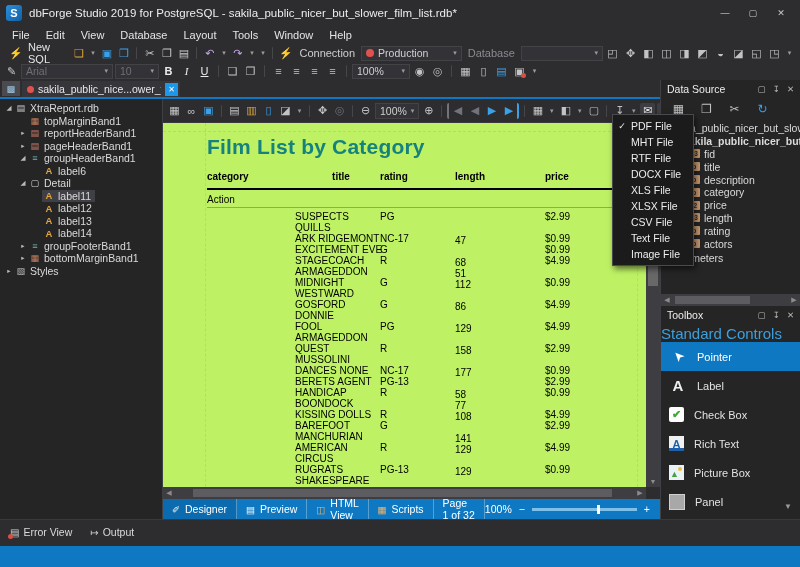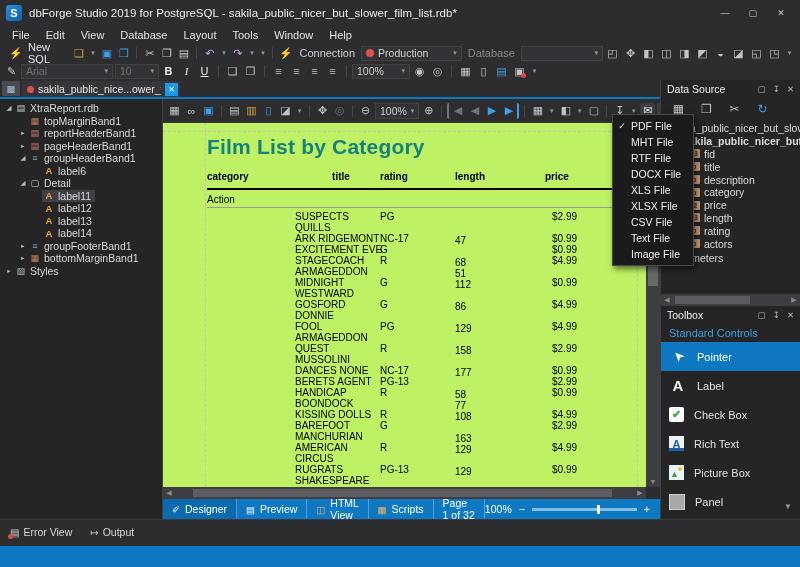--- a/index.html
+++ b/index.html
@@ -82,21 +82,21 @@
   .hc.c1{left:88px;width:92px;text-align:center;}
   .hc.c2{left:173px;width:60px;}
   .hc.c3{left:248px;width:70px;}
   .hc.c4{left:338px;width:70px;}
   .rep-group{height:13px;padding-top:4px;border-bottom:1px solid #9a9a9a;font-size:10px;margin-bottom:3px;}
   .rrow{position:relative;font-size:10px;line-height:11px;}
   .rrow .rt{margin-left:88px;width:92px;white-space:pre-line;}
   .rrow .rc{position:absolute;top:0;text-align:center;}
   .rrow .rc.rating{left:173px;}
   .rrow .rc.length{left:248px;margin-top:24px;}
-  .rrow .rc.price{left:345px;}
+  .rrow .rc.price{left:338px;}
   .pv-vscroll{position:absolute;right:0;top:24px;width:14px;bottom:32px;background:#3e3e42;}
   .pv-vscroll .sarrow{position:absolute;left:0;width:14px;height:12px;color:#8c8c8c;font-size:7px;display:flex;align-items:center;justify-content:center;}
   .pv-vscroll .up{top:0;}
   .pv-vscroll .down{bottom:0;}
   .pv-vscroll .thumb{position:absolute;left:2px;top:13px;width:10px;height:150px;background:#686868;}
   .pv-hscroll{position:absolute;left:0;right:14px;bottom:20px;height:12px;background:#3e3e42;}
   .pv-hscroll .sarrow{position:absolute;top:0;width:12px;height:12px;color:#8c8c8c;font-size:7px;display:flex;align-items:center;justify-content:center;}
   .pv-hscroll .left{left:0;}
   .pv-hscroll .right{right:0;}
   .pv-hscroll .thumb{position:absolute;top:2px;left:30px;right:34px;height:8px;background:#5d5d61;}
@@ -119,21 +119,21 @@
   .dsrow{display:flex;align-items:center;height:12.8px;font-size:10.5px;color:#dadada;white-space:nowrap;overflow:hidden;}
   .dsrow .brk{color:#9a9a9a;width:8px;text-align:center;font-size:9px;flex:0 0 auto;}
   .dsrow.tbl{font-weight:bold;}
   .dsrow .gicon{color:#9fb8c8;font-size:9px;width:12px;text-align:center;flex:0 0 auto;}
   .badge{background:#c9996f;color:#2b2b2e;font-size:6.5px;font-weight:bold;width:15px;height:9px;line-height:9px;text-align:center;border-radius:1px;margin-right:4px;flex:0 0 auto;}
   .rp-scroll{height:12px;background:#3e3e42;position:relative;margin-top:10px;}
   .rp-scroll .sarrow{position:absolute;top:0;width:12px;height:12px;color:#8c8c8c;font-size:7px;display:flex;align-items:center;justify-content:center;}
   .rp-scroll .left{left:0;}
   .rp-scroll .right{right:0;}
   .rp-scroll .thumb{position:absolute;top:2px;left:14px;width:75px;height:8px;background:#5d5d61;}
-  .tb-section{height:18px;display:flex;align-items:center;padding-left:8px;color:#3ba0dd;font-size:11px;}
+  .tb-section{height:18px;display:flex;align-items:center;padding-left:0;color:#3ba0dd;font-size:15px;}
   .tbx-item{height:29px;display:flex;align-items:center;gap:10px;padding-left:8px;color:#e2e2e2;font-size:11px;}
   .tbx-item.selected{background:#0e79c2;color:#fff;}
   .tbx-ic{width:18px;height:18px;display:flex;align-items:center;justify-content:center;flex:0 0 auto;}
   .tbx-ic[data-icon="pointer"]{color:#fff;font-size:13px;transform:rotate(-135deg);}
   .tbx-ic[data-icon="label"]{color:#f0f0f0;font-weight:bold;font-size:15px;}
   .tbx-ic[data-icon="checkbox"]{background:#fff;border-radius:2px;width:15px;height:15px;color:#3faa35;font-weight:bold;font-size:11px;}
   .tbx-ic[data-icon="richtext"]{background:#f0f0f0;width:15px;height:15px;color:#1f5fa8;font-weight:bold;font-size:11px;box-shadow:inset 0 -3px 0 #1f5fa8;}
   .tbx-ic[data-icon="picturebox"]{background:#eaf2f8;width:15px;height:15px;color:#4a9e4a;font-size:9px;position:relative;align-items:flex-end;justify-content:flex-start;padding:0 0 1px 1px;box-sizing:border-box;}
   .tbx-ic[data-icon="picturebox"]::after{content:"";position:absolute;right:2px;top:2px;width:4px;height:4px;border-radius:50%;background:#e8c03a;}
   .tbx-ic[data-icon="panel"]{background:#a8a8a8;border:1px solid #cfcfcf;width:14px;height:14px;}
@@ -537,21 +537,21 @@
               <div class="rt">HANDICAP
 BOONDOCK</div>
               <span class="rc rating">R</span>
               <span class="rc length">108</span>
               <span class="rc price">$0.99</span>
             </div>
 
             <div class="rrow">
               <div class="rt">KISSING DOLLS</div>
               <span class="rc rating">R</span>
-              <span class="rc length">163</span>
+              <span class="rc length">141</span>
               <span class="rc price">$4.99</span>
             </div>
 
             <div class="rrow">
               <div class="rt">BAREFOOT
 MANCHURIAN</div>
               <span class="rc rating">G</span>
               <span class="rc length">129</span>
               <span class="rc price">$2.99</span>
             </div>

